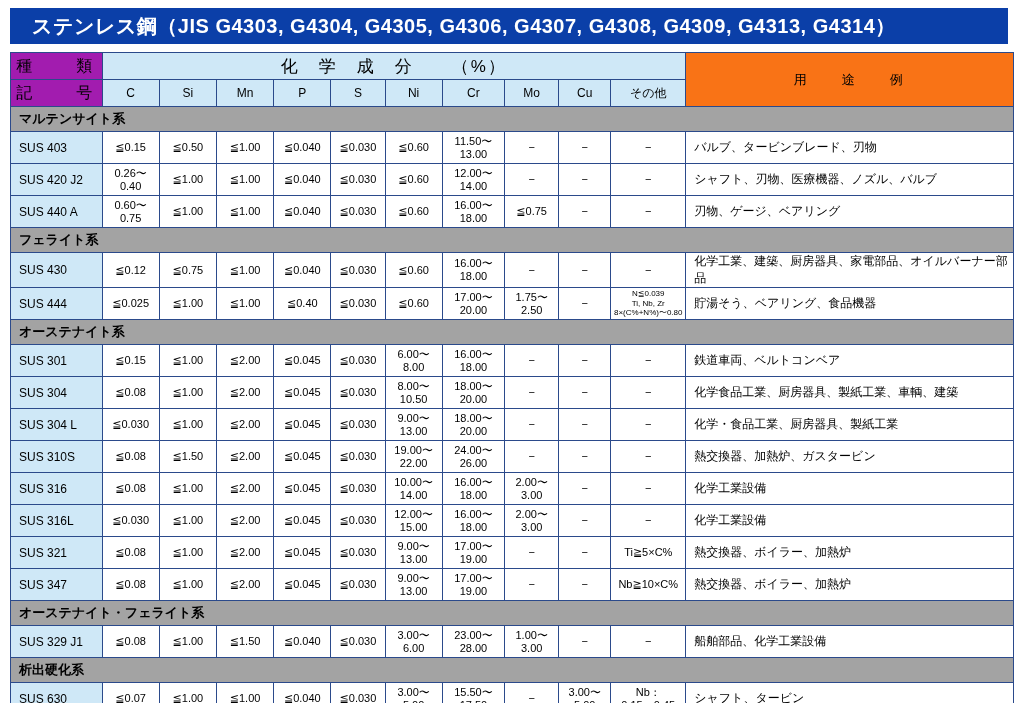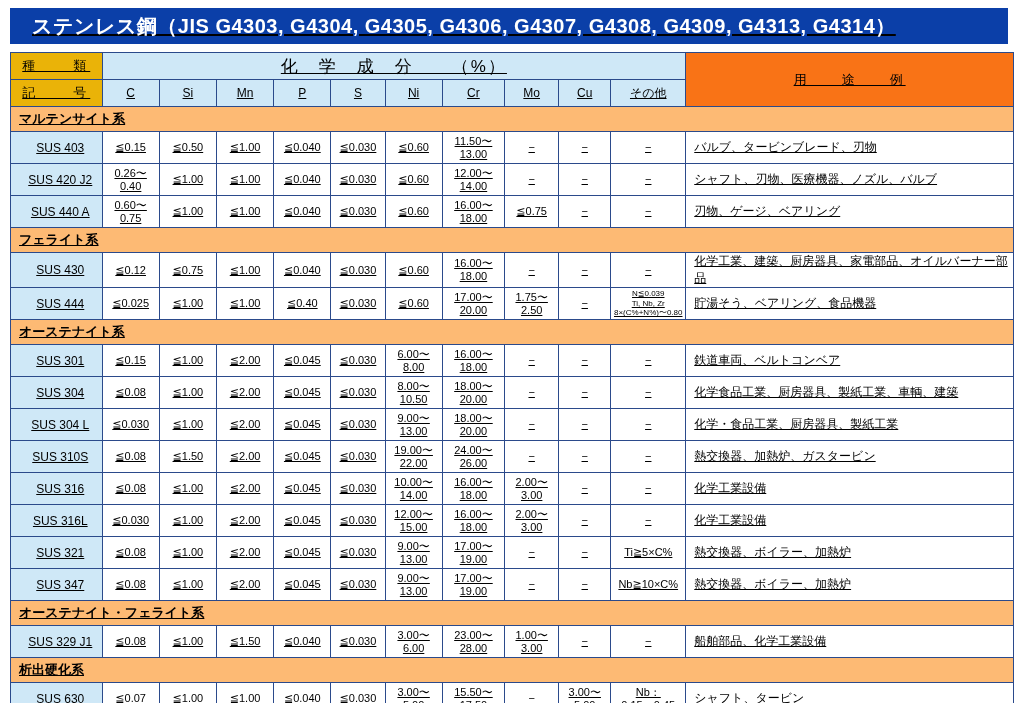--- a/index.html
+++ b/index.html
@@ -13,21 +13,20 @@
     font-family: "Liberation Sans", "DejaVu Sans", sans-serif;
     color: #000;
     overflow: hidden;
   }
   .page {
     width: 1024px;
     height: 614px;
     position: relative;
     box-sizing: border-box;
     padding: 8px 16px 0 10px;
-    text-decoration: underline;
   }
   
   .title-bar {
     background: #0b3fa8;
     color: #ffffff;
     height: 36px;
     display: flex;
     align-items: center;
     padding-left: 22px;
     font-size: 20px;
@@ -61,42 +60,42 @@
     background: #cfe8f7;
     font-size: 12px;
     height: 24px;
   }
   .hdr-tall {
     background: #f97316;
     font-size: 13px;
     letter-spacing: 3px;
   }
   .hdr-left {
-    background: #eab308;
-    font-size: 13px;
+    background: #a21caf;
+    font-size: 16px;
     letter-spacing: 4px;
     height: 26px;
   }
   
   tr.group td {
-    background: #fdba74;
+    background: #a3a3a3;
     text-align: left;
     padding-left: 8px;
     font-size: 13px;
     font-weight: bold;
     height: 24px;
   }
   
   tr.data td {
     height: 31px;
     background: #ffffff;
   }
   tr.data td.name {
     background: #cfe8f7;
-    text-align: center;
+    text-align: left;
     padding-left: 8px;
     font-size: 12px;
   }
   tr.data td.use {
     text-align: left;
     padding-left: 8px;
     font-size: 12px;
   }
   td.val {
     font-size: 11px;

